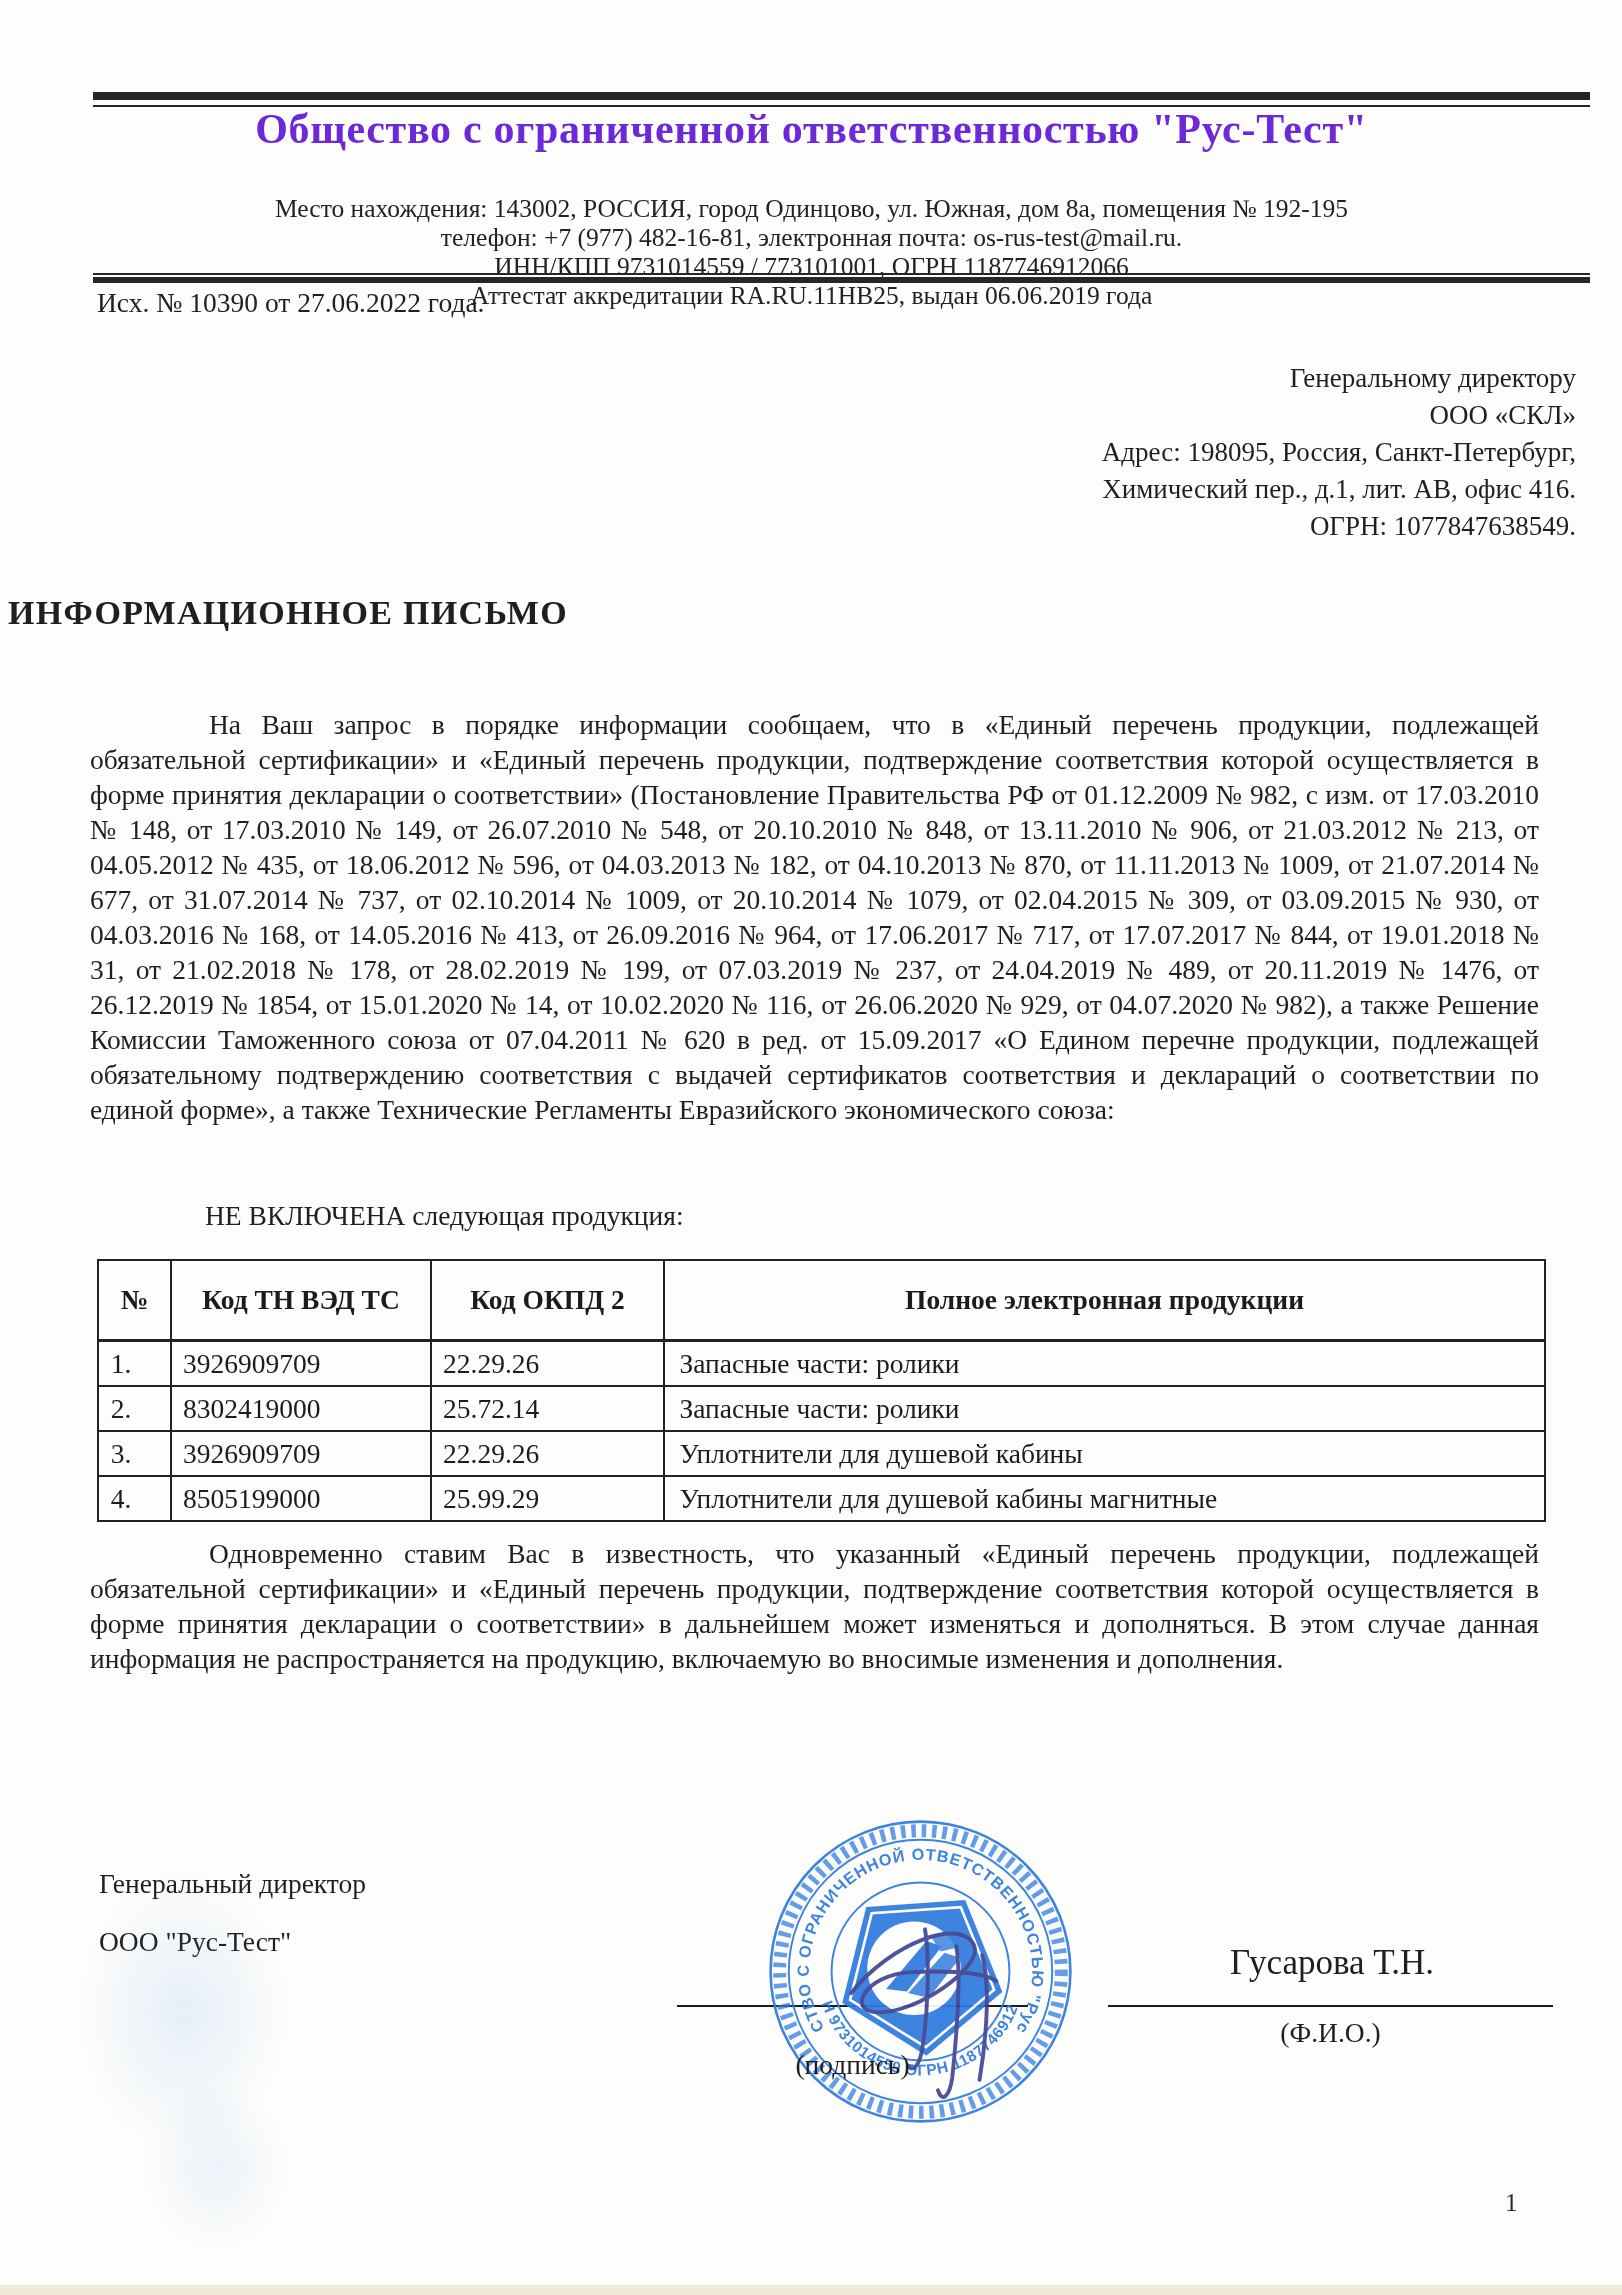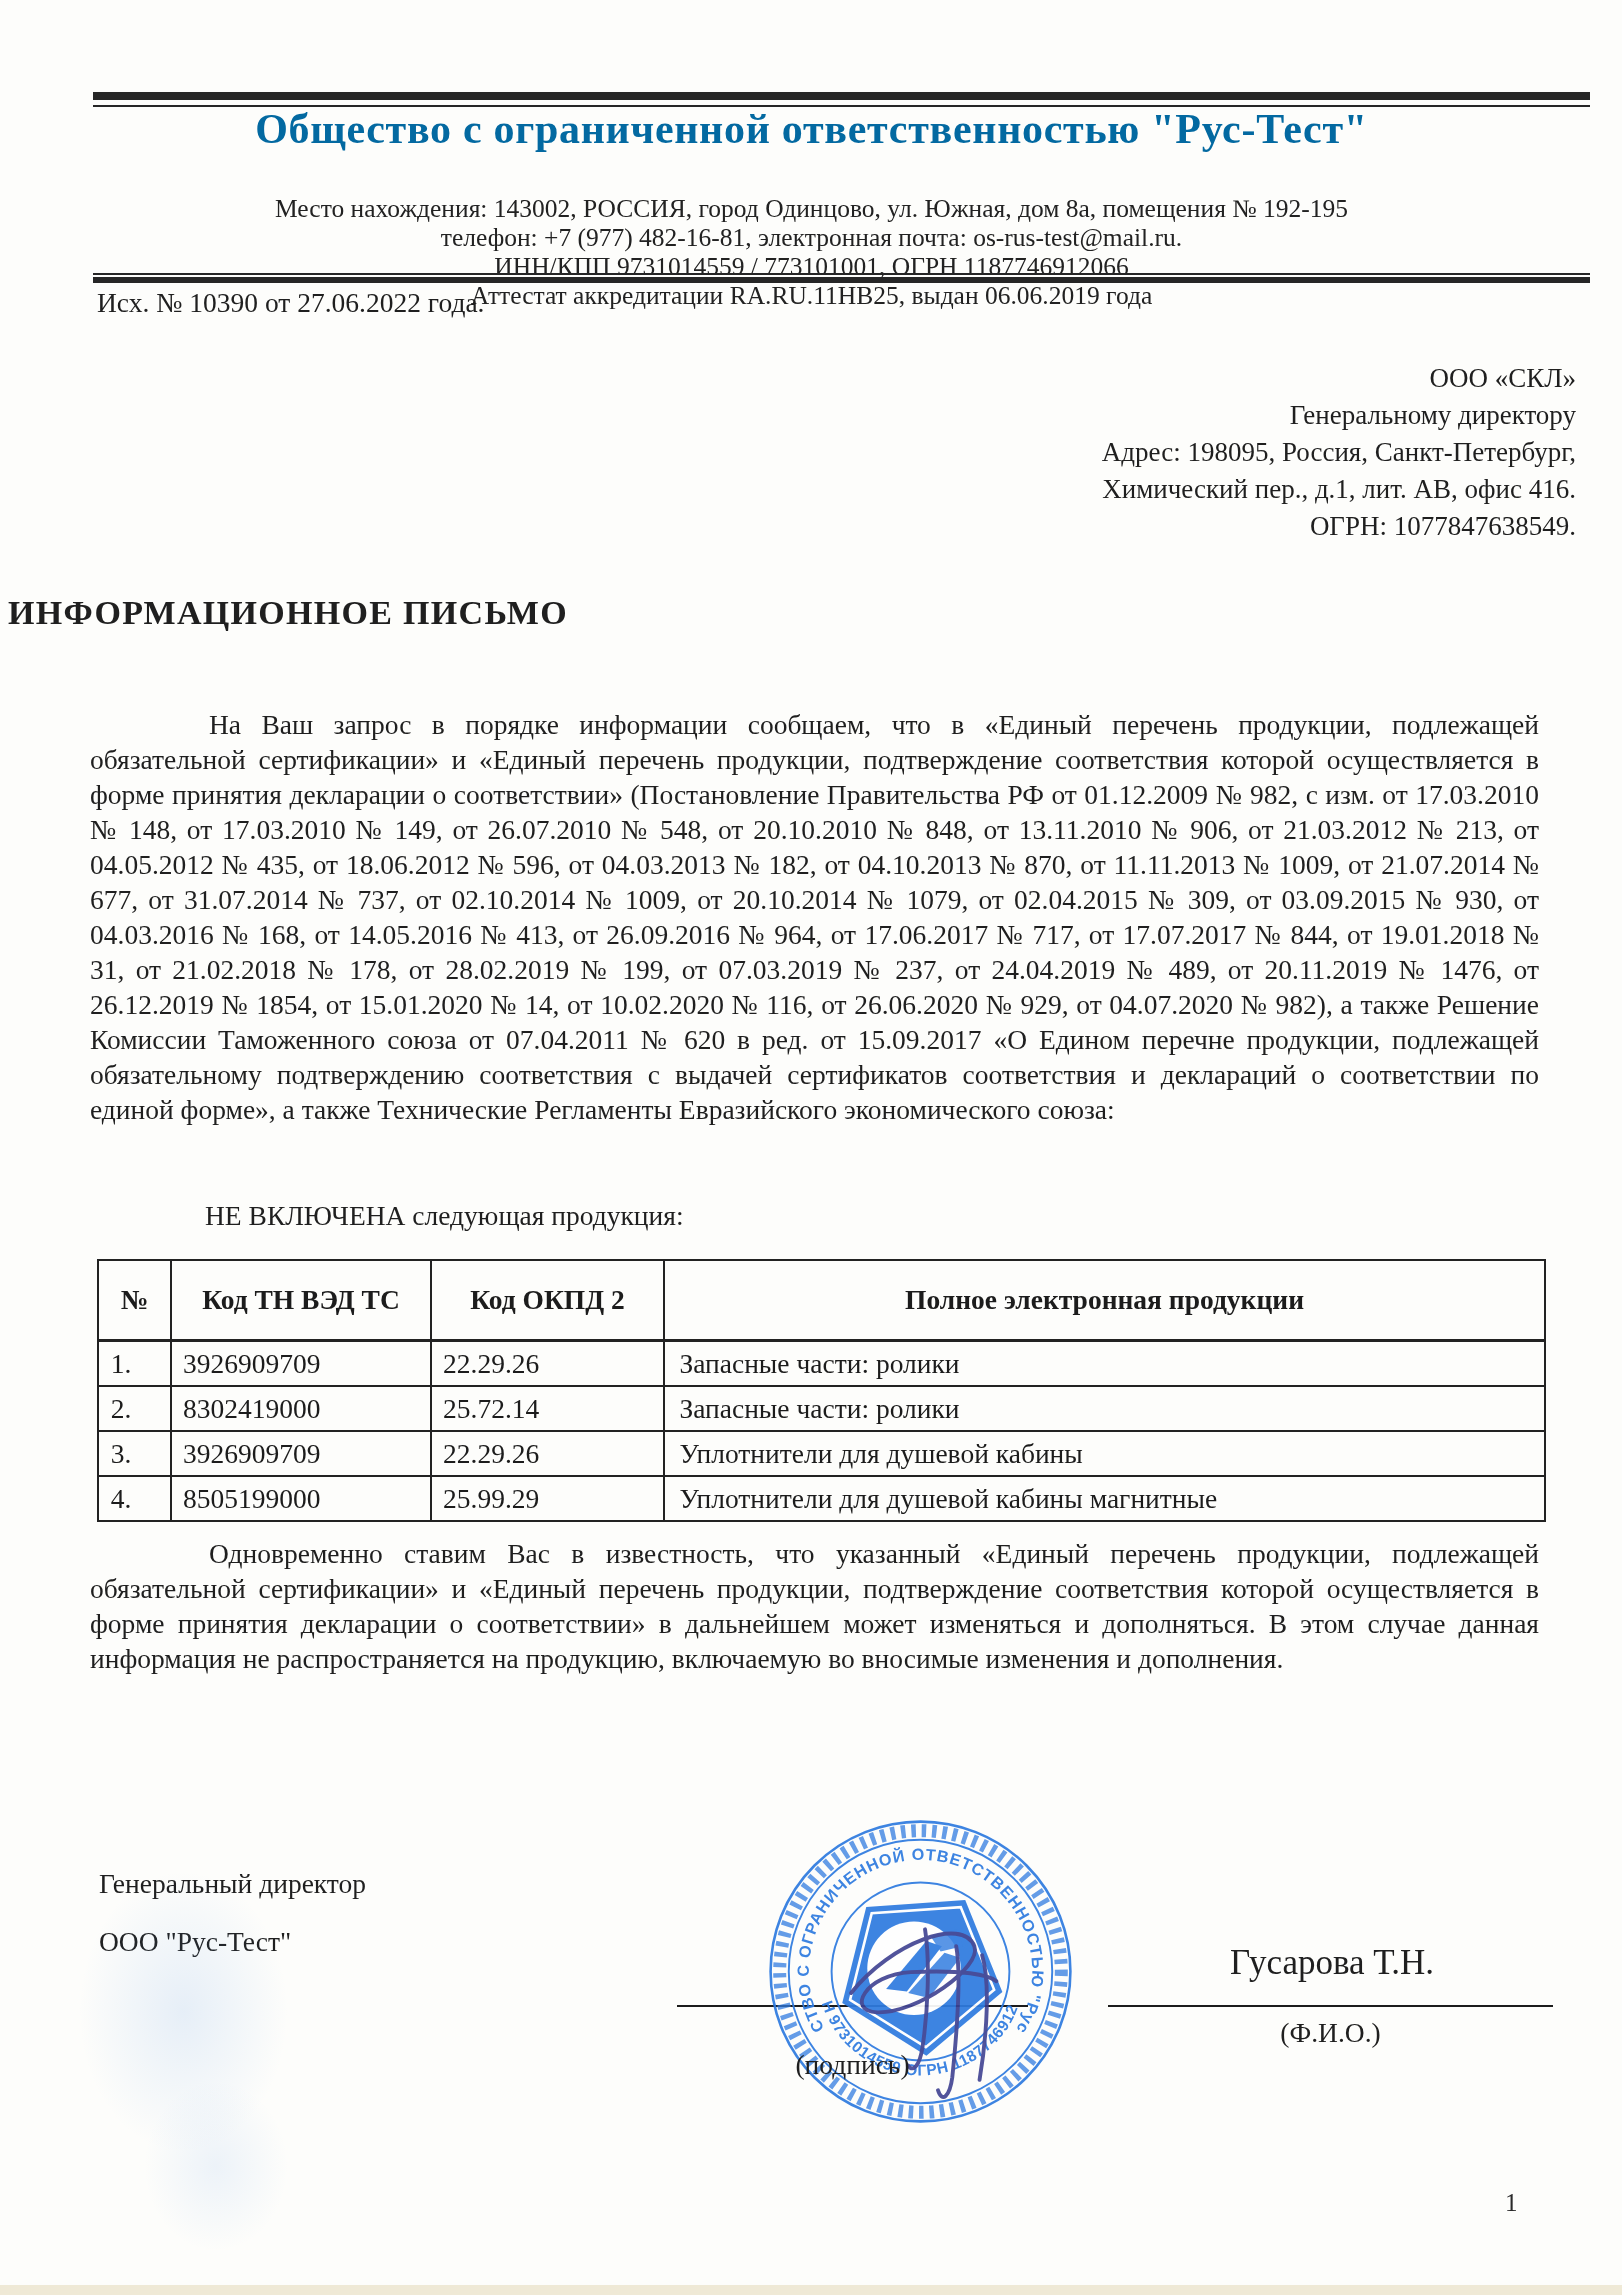--- a/index.html
+++ b/index.html
@@ -14,21 +14,21 @@
   }
   
   .rule{position:absolute;left:93px;width:1497px;height:0;}
   .rule-top-thick{top:92px;border-top:8.5px solid #262626;}
   .rule-top-thin{top:105px;border-top:2px solid #262626;}
   .rule-mid-thin{top:273px;border-top:2px solid #262626;}
   .rule-mid-thick{top:277px;border-top:6.5px solid #262626;}
 
   .company-name{
     position:absolute;top:105px;left:0;width:100%;
-    text-align:center;font-size:42px;font-weight:bold;letter-spacing:0.7px;color:#0369a1;
+    text-align:center;font-size:42px;font-weight:bold;letter-spacing:0.7px;color:#6d28d9;
   }
   .header-lines{
     position:absolute;top:159px;left:0;width:100%;
     text-align:center;font-size:25.5px;line-height:29px;color:#222;margin-top:35px;
   }
   .outgoing{position:absolute;left:97px;top:287px;font-size:27.5px;}
 
   .addressee{
     position:absolute;top:360px;right:47px;
     text-align:right;font-size:27px;line-height:37px;
@@ -106,22 +106,22 @@
     <div>ИНН/КПП 9731014559 / 773101001, ОГРН 1187746912066</div>
     <div>Аттестат аккредитации RA.RU.11НВ25, выдан 06.06.2019 года</div>
   </div>
 
   <div class="rule rule-mid-thin"></div>
   <div class="rule rule-mid-thick"></div>
 
   <div class="outgoing">Исх. № 10390 от 27.06.2022 года.</div>
 
   <div class="addressee">
+    <div>Генеральному директору</div>
     <div>ООО «СКЛ»</div>
-    <div>Генеральному директору</div>
     <div>Адрес: 198095, Россия, Санкт-Петербург,</div>
     <div>Химический пер., д.1, лит. АВ, офис 416.</div>
     <div>ОГРН: 1077847638549.</div>
   </div>
 
   <div class="doc-title">ИНФОРМАЦИОННОЕ ПИСЬМО</div>
 
   <div class="para para1">На Ваш запрос в порядке информации сообщаем, что в «Единый перечень продукции, подлежащей обязательной сертификации» и «Единый перечень продукции, подтверждение соответствия которой осуществляется в форме принятия декларации о соответствии» (Постановление Правительства РФ от 01.12.2009 № 982, с изм. от 17.03.2010 № 148, от 17.03.2010 № 149, от 26.07.2010 № 548, от 20.10.2010 № 848, от 13.11.2010 № 906, от 21.03.2012 № 213, от 04.05.2012 № 435, от 18.06.2012 № 596, от 04.03.2013 № 182, от 04.10.2013 № 870, от 11.11.2013 № 1009, от 21.07.2014 № 677, от 31.07.2014 № 737, от 02.10.2014 № 1009, от 20.10.2014 № 1079, от 02.04.2015 № 309, от 03.09.2015 № 930, от 04.03.2016 № 168, от 14.05.2016 № 413, от 26.09.2016 № 964, от 17.06.2017 № 717, от 17.07.2017 № 844, от 19.01.2018 № 31, от 21.02.2018 № 178, от 28.02.2019 № 199, от 07.03.2019 № 237, от 24.04.2019 № 489, от 20.11.2019 № 1476, от 26.12.2019 № 1854, от 15.01.2020 № 14, от 10.02.2020 № 116, от 26.06.2020 № 929, от 04.07.2020 № 982), а также Решение Комиссии Таможенного союза от 07.04.2011 № 620 в ред. от 15.09.2017 «О Едином перечне продукции, подлежащей обязательному подтверждению соответствия с выдачей сертификатов соответствия и деклараций о соответствии по единой форме», а также Технические Регламенты Евразийского экономического союза:</div>
   <div class="not-included">НЕ ВКЛЮЧЕНА следующая продукция:</div>
 

